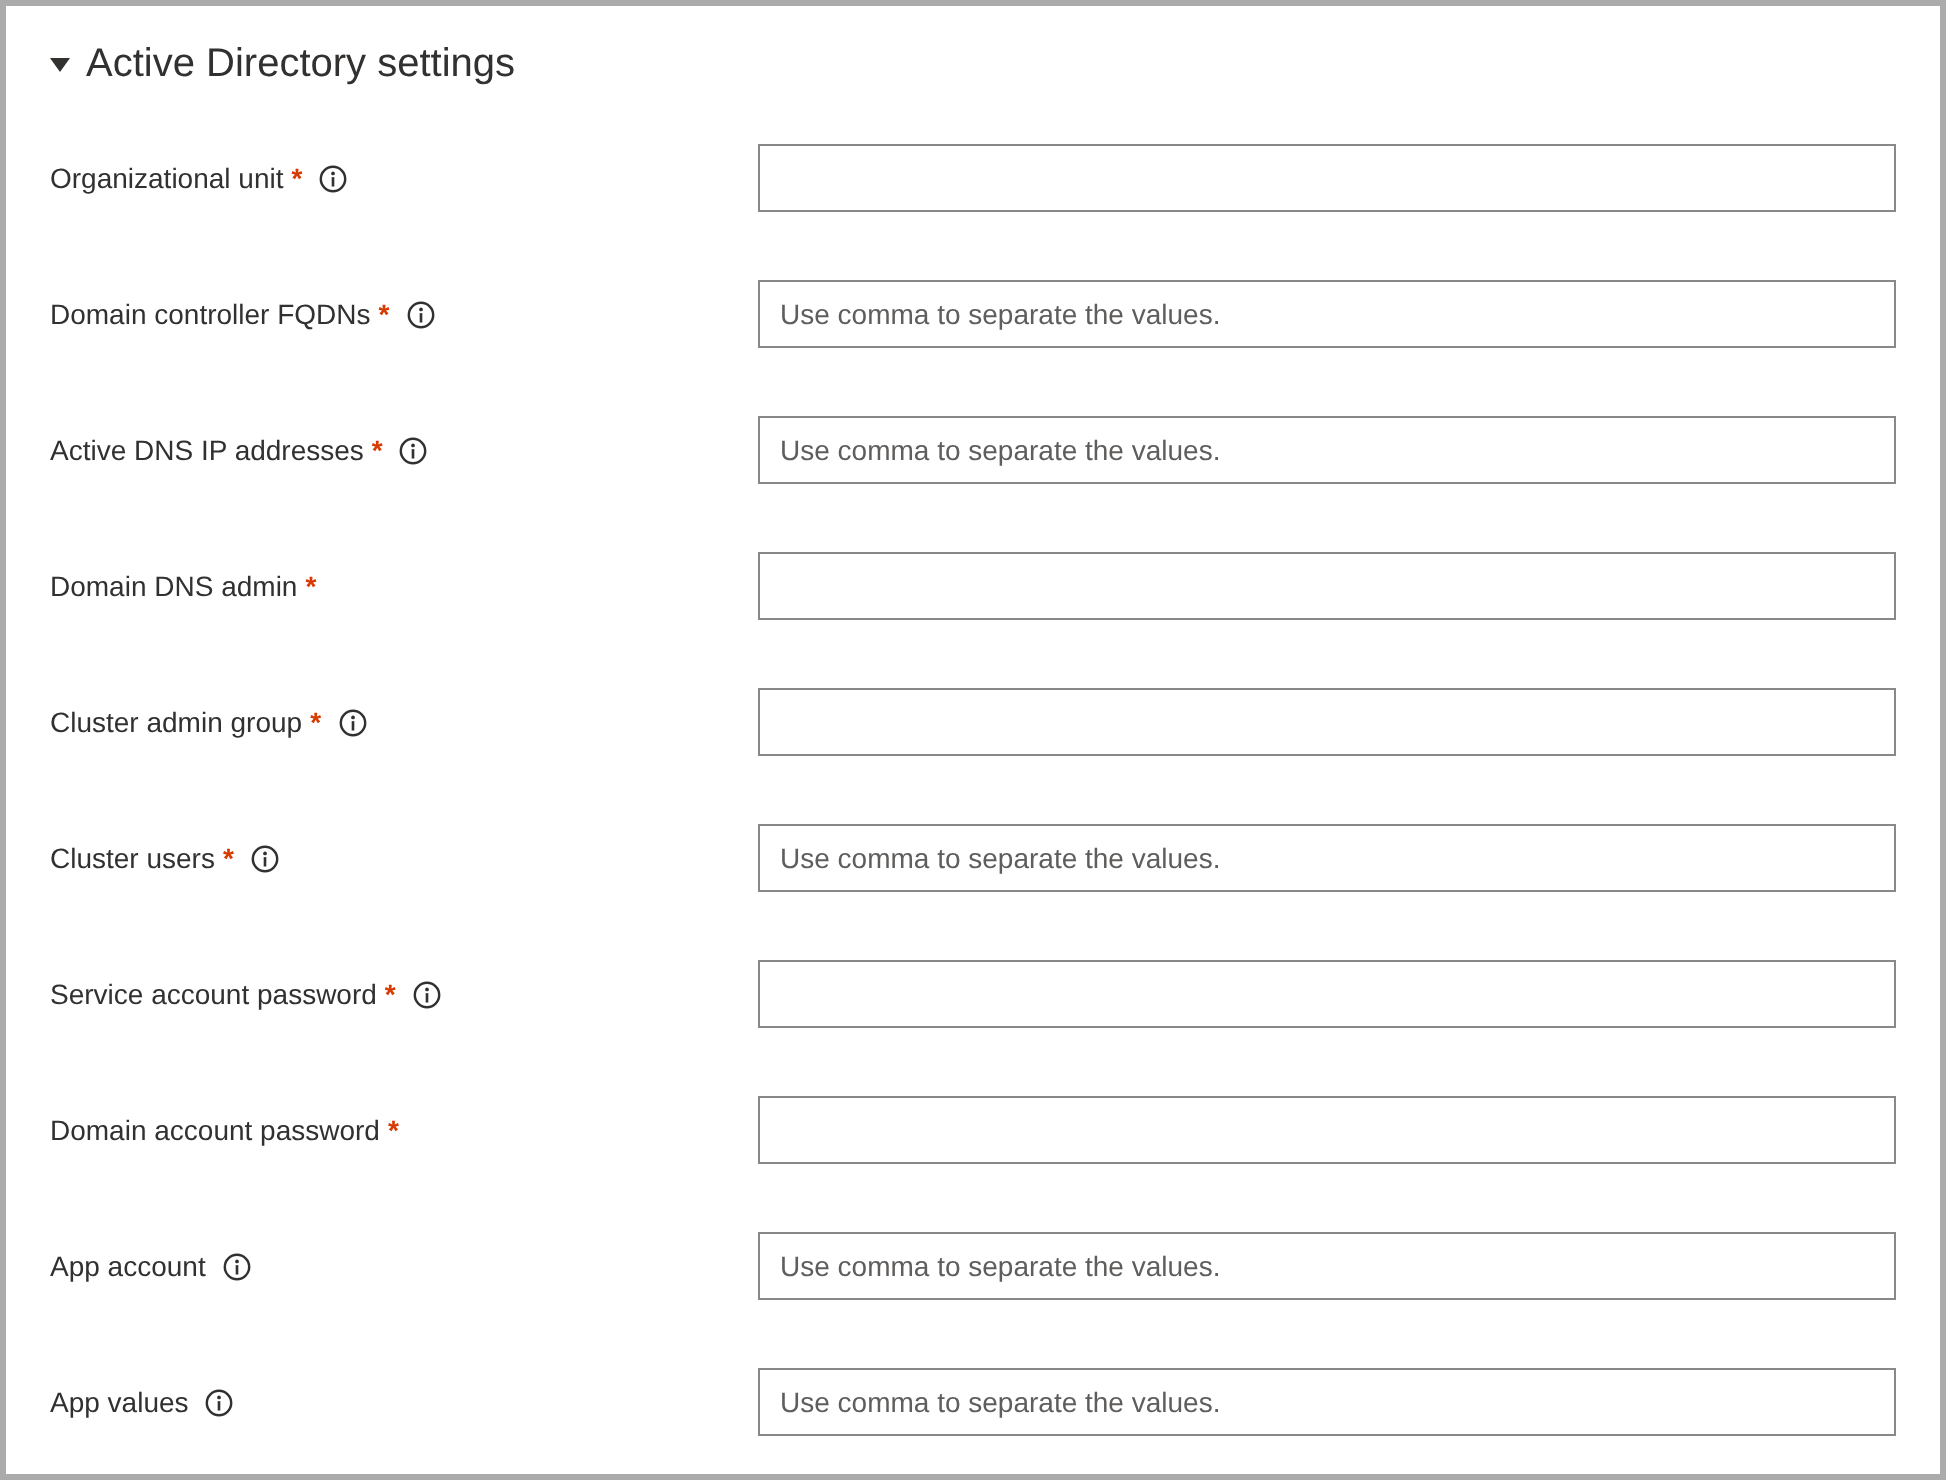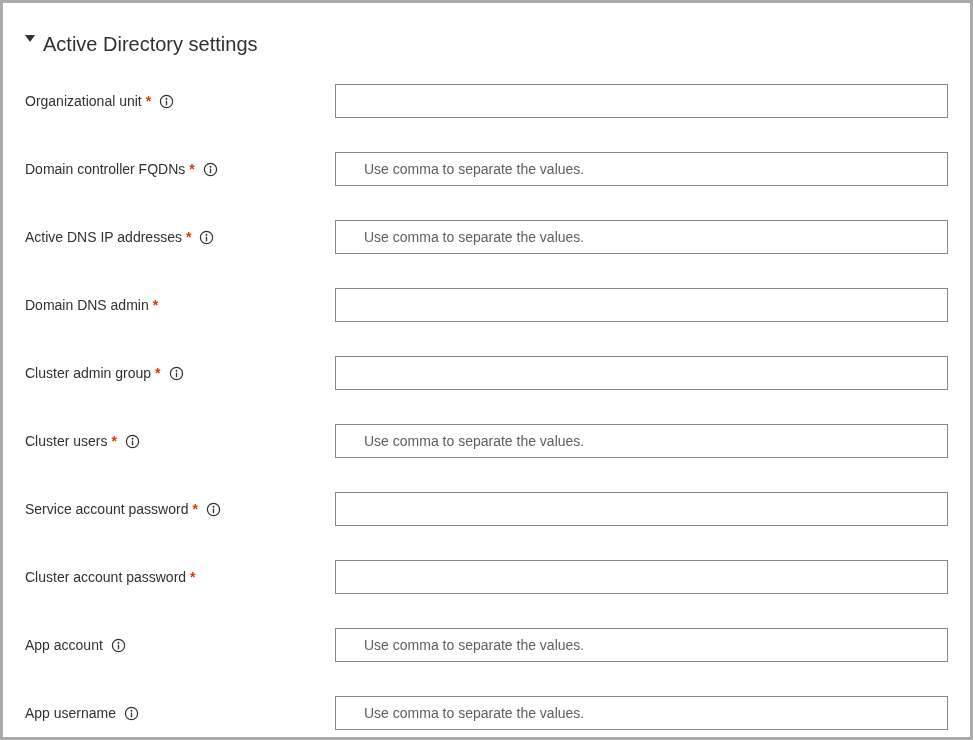--- a/index.html
+++ b/index.html
@@ -24,25 +24,25 @@
       border-left: 5px solid transparent;
       border-right: 5px solid transparent;
       border-top: 7px solid #323130;
       margin-right: 8px;
       transform: rotate(0deg);
     }
     .section-title {
       font-size: 20px;
       font-weight: 400;
       color: #323130;
-      margin-top: 12px;
     }
     .form-row {
       display: flex;
       margin-bottom: 34px;
+      gap: 44px;
     }
     .label-col {
       width: 310px;
       display: flex;
       align-items: center;
       font-size: 14px;
       color: #323130;
     }
     .label-text { }
     .required {
@@ -61,21 +61,21 @@
     }
     .info-icon svg { display: block; }
     .input-col {
       flex: 1;
     }
     .text-input {
       width: 100%;
       height: 34px;
       border: 1px solid #8a8886;
       background: #fff;
-      padding: 0 28px;
+      padding: 0 10px;
       font-size: 14px;
       font-family: inherit;
       color: #323130;
       outline: none;
     }
     .text-input::placeholder {
       color: #605e5c;
     }
   </style>
 </head>
@@ -193,21 +193,21 @@
         </svg>
     </span>
   </div>
   <div class="input-col">
     <input type="text" class="text-input" placeholder="" style="">
   </div>
 </div>
 
 <div class="form-row">
   <div class="label-col">
-    <span class="label-text">Cluster account password</span>
+    <span class="label-text">Domain account password</span>
     <span class="required">*</span>
   </div>
   <div class="input-col">
     <input type="password" class="text-input" placeholder="" style="">
   </div>
 </div>
 
 <div class="form-row">
   <div class="label-col">
     <span class="label-text">App account</span>
@@ -219,21 +219,21 @@
         </svg>
     </span>
   </div>
   <div class="input-col">
     <input type="text" class="text-input" placeholder="Use comma to separate the values." style="">
   </div>
 </div>
 
 <div class="form-row">
   <div class="label-col">
-    <span class="label-text">App username</span>
+    <span class="label-text">App values</span>
     <span class="info-icon">
       <svg width="15" height="15" viewBox="0 0 16 16">
           <circle cx="8" cy="8" r="6.5" fill="none" stroke="#323130" stroke-width="1.3"></circle>
           <circle cx="8" cy="5" r="1" fill="#323130"></circle>
           <rect x="7.3" y="7" width="1.4" height="5" fill="#323130"></rect>
         </svg>
     </span>
   </div>
   <div class="input-col">
     <input type="text" class="text-input" placeholder="Use comma to separate the values." style="">

